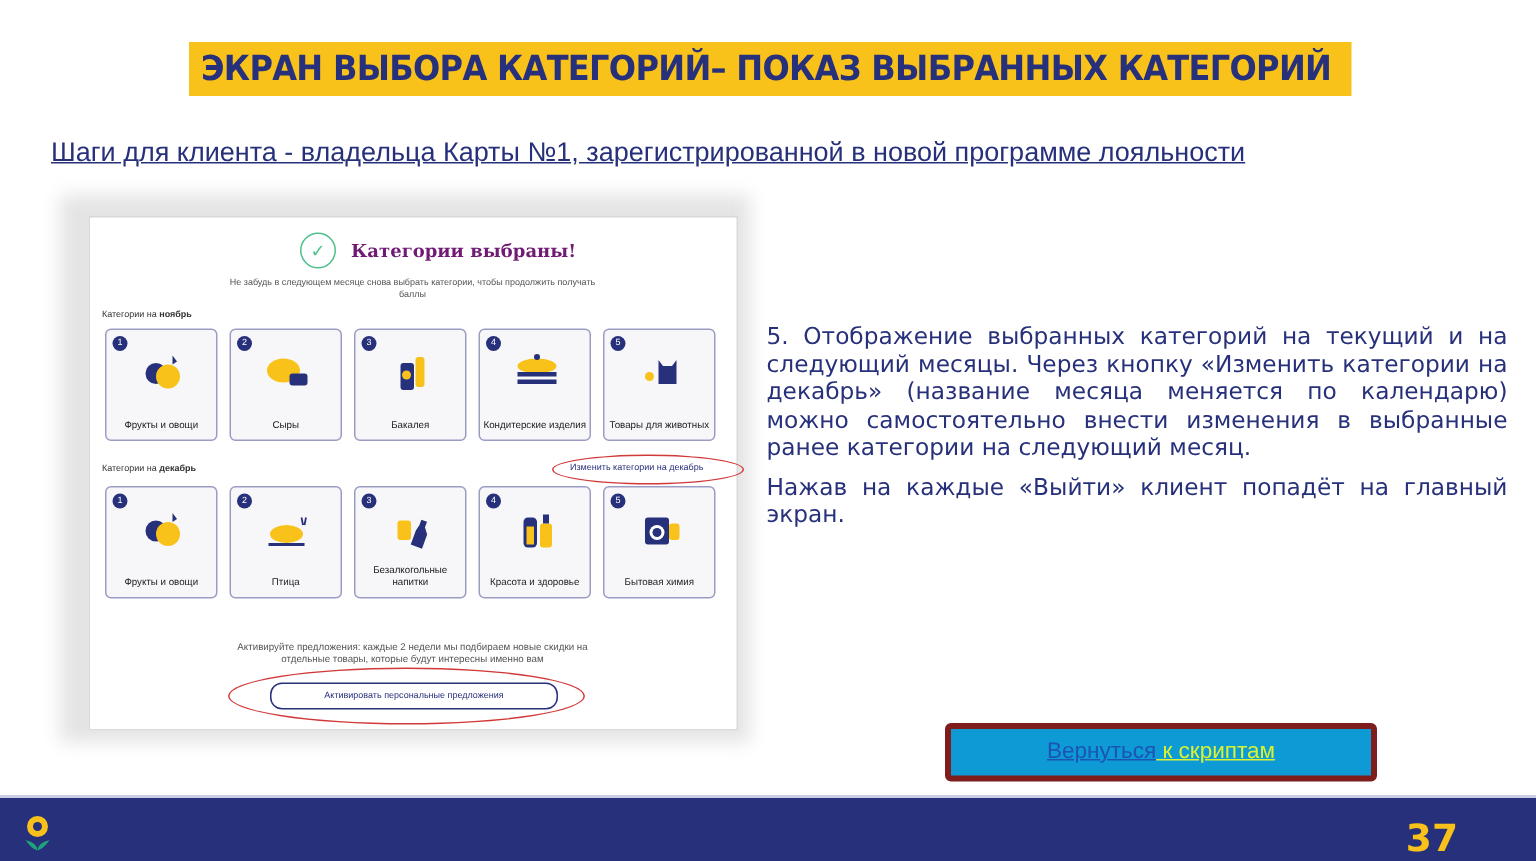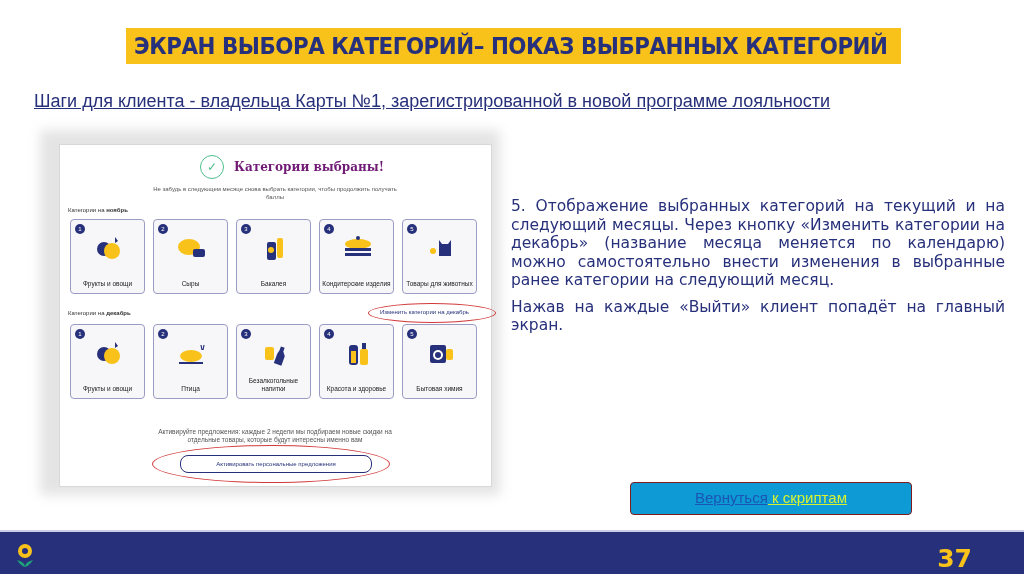--- a/index.html
+++ b/index.html
@@ -17,23 +17,23 @@
   .sec-label b { font-weight:bold; }
   .change-link { position:absolute; left:320px; top:164px; font-size:6px; color:#27307a; white-space:nowrap; }
   .ellipse { position:absolute; border:1px solid #d23a3a; border-radius:50%; }
   .cards { position:absolute; left:10px; display:flex; gap:8px; }
   .card { width:75px; height:75px; border:1px solid #9b9cc4; border-radius:4px; background:#f7f7fa; position:relative; box-sizing:border-box; }
   .num { position:absolute; left:4px; top:4px; width:10px; height:10px; border-radius:50%; background:#27307a; color:#fff; font-size:6px; line-height:10px; text-align:center; }
   .ico { position:absolute; left:22px; top:14px; width:32px; height:28px; }
   .card-label { position:absolute; left:2px; right:2px; bottom:5px; text-align:center; font-size:6.5px; color:#222; line-height:8px; }
   .offer-text { position:absolute; left:95px; top:283px; width:240px; text-align:center; font-size:6.5px; color:#555; line-height:8px; }
   .offer-btn { position:absolute; left:120px; top:310px; width:190px; height:16px; border:1px solid #27307a; border-radius:8px; font-size:6px; color:#27307a; text-align:center; line-height:16px; background:#fff; }
-  .desc { position:absolute; left:511px; top:197px; width:494px; font-family:"DejaVu Sans", sans-serif; font-size:15.5px; color:#27307a; line-height:18.5px; text-align:justify; }
+  .desc { position:absolute; left:511px; top:215px; width:494px; font-family:"DejaVu Sans", sans-serif; font-size:15.5px; color:#27307a; line-height:18.5px; text-align:justify; }
   .desc p { margin:0 0 8px 0; }
-  .back-btn { position:absolute; left:630px; top:482px; width:280px; height:31px; background:#0e9ad4; border:1px solid #7f1d1d; border-radius:4px; text-align:center; line-height:29px; font-size:15px; }
+  .back-btn { position:absolute; left:630px; top:482px; width:280px; height:31px; background:#0e9ad4; border:4px solid #7f1d1d; border-radius:4px; text-align:center; line-height:29px; font-size:15px; }
   .back-a { color:#1a55b5; text-decoration:underline; }
   .back-b { color:#d8f233; text-decoration:underline; }
   .footer { position:absolute; left:0; top:530px; width:1024px; height:44px; background:#27307a; border-top:2px solid #c9cde6; }
   .page-num { position:absolute; right:52px; top:12px; font-family:"DejaVu Sans", sans-serif; font-weight:bold; font-size:25px; color:#f8c21b; }
   .logo { position:absolute; left:14px; top:10px; width:22px; height:26px; }
 </style>
 </head>
 <body>
 
 <div class="title-band"></div>

